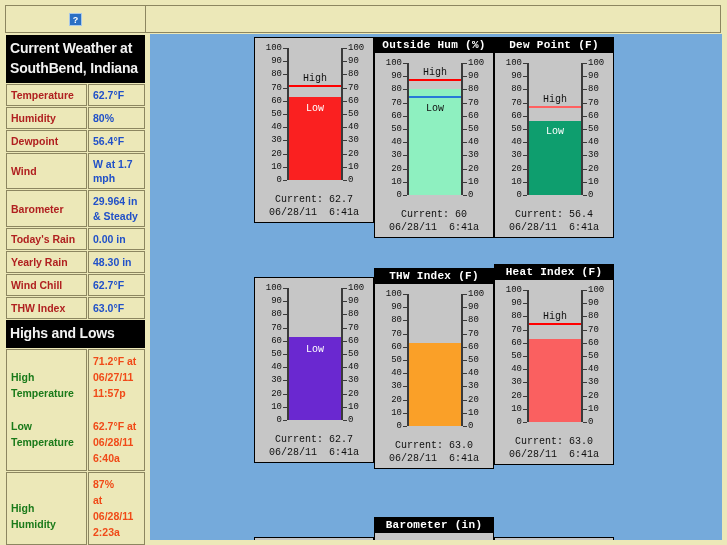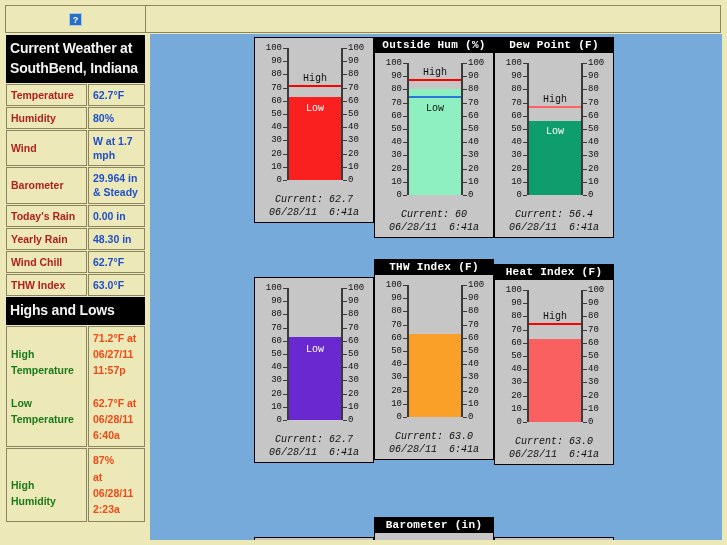--- a/index.html
+++ b/index.html
@@ -201,21 +201,21 @@
   }
   .gauge-foot {
     background: #c6c6c6;
     text-align: center;
     font-family: "Liberation Mono", monospace;
     font-size: 10px;
     color: #101010;
     line-height: 13px;
     padding-bottom: 3px;
   }
-  .gauge-foot div { white-space: pre; font-style: italic; }
+  .gauge-foot div { white-space: pre; }
 </style>
 </head>
 <body>
 
 <div id="root">
   <div class="page-frame"></div>
 
   <div class="header-row">
     <div class="header-cell-left">
       <span class="broken-img">?</span>
@@ -229,20 +229,24 @@
           <tr>
             <td class="sb-title" colspan="2">Current Weather at SouthBend, Indiana</td>
           </tr>
           <tr>
             <td class="sb-label">Temperature</td>
             <td class="sb-value">62.7°F</td>
           </tr>
           <tr>
             <td class="sb-label">Humidity</td>
             <td class="sb-value">80%</td>
+          </tr>
+          <tr>
+            <td class="sb-label">Dewpoint</td>
+            <td class="sb-value">56.4°F</td>
           </tr>
           <tr>
             <td class="sb-label">Wind</td>
             <td class="sb-value">W at 1.7 mph</td>
           </tr>
           <tr>
             <td class="sb-label">Barometer</td>
             <td class="sb-value">29.964 in &amp; Steady</td>
           </tr>
           <tr>
@@ -526,21 +530,21 @@
               <div class="tick-label tl-right" style="top: -4px;">100</div>
               <div class="bar" style="height: 82.764px; background: rgb(106, 40, 208);"></div>
               <div class="gauge-anno" style="top: 57.08px; color: rgb(255, 255, 255);">Low</div>
             </div>
           </div>
           <div class="gauge-foot">
             <div>Current: 62.7</div>
             <div>06/28/11  6:41a</div>
           </div>
         </div>
-        <div class="gauge" style="left: 224px; top: 225px;">
+        <div class="gauge" style="left: 224px; top: 234px;">
           <div class="gauge-title">THW Index (F)</div>
           <div class="gauge-body">
             <div class="gauge-plot">
               <div class="axis-line axis-left"></div>
               <div class="axis-line axis-right"></div>
               <div class="tick tick-l" style="top: 132px;"></div>
               <div class="tick-label tl-left" style="top: 128px;">0</div>
               <div class="tick tick-r" style="top: 132px;"></div>
               <div class="tick-label tl-right" style="top: 128px;">0</div>
               <div class="tick tick-l" style="top: 118.8px;"></div>

